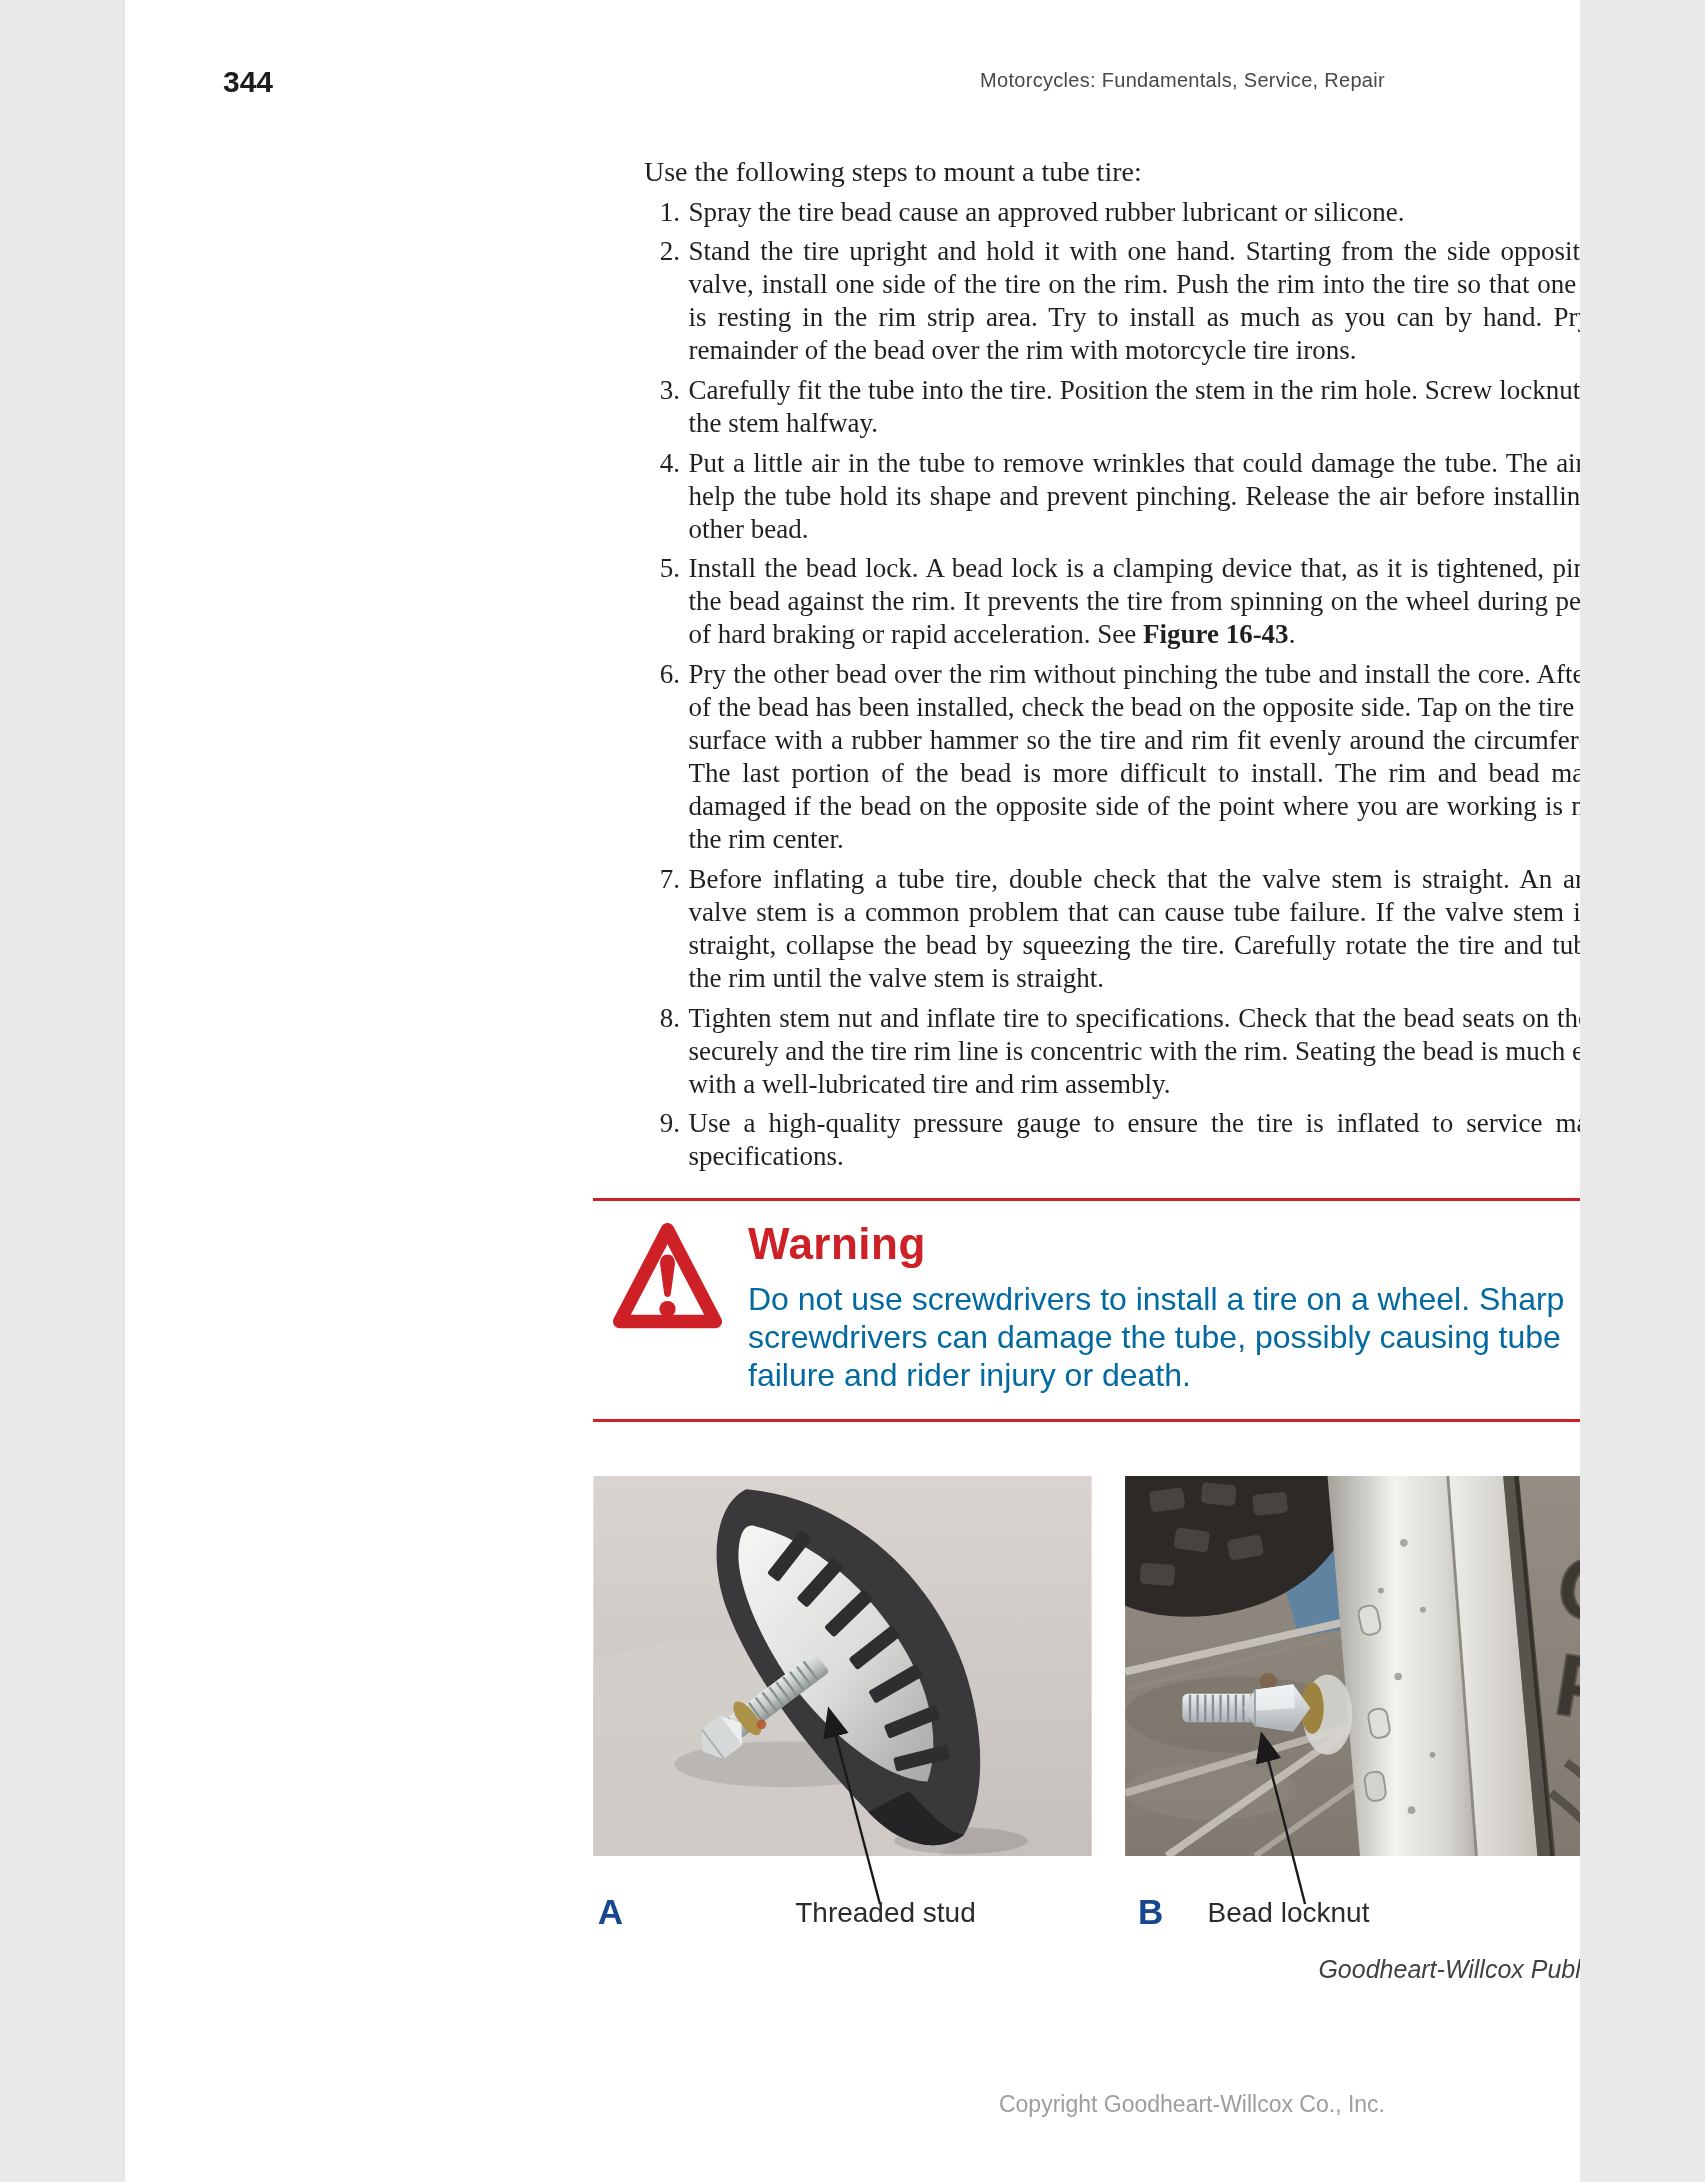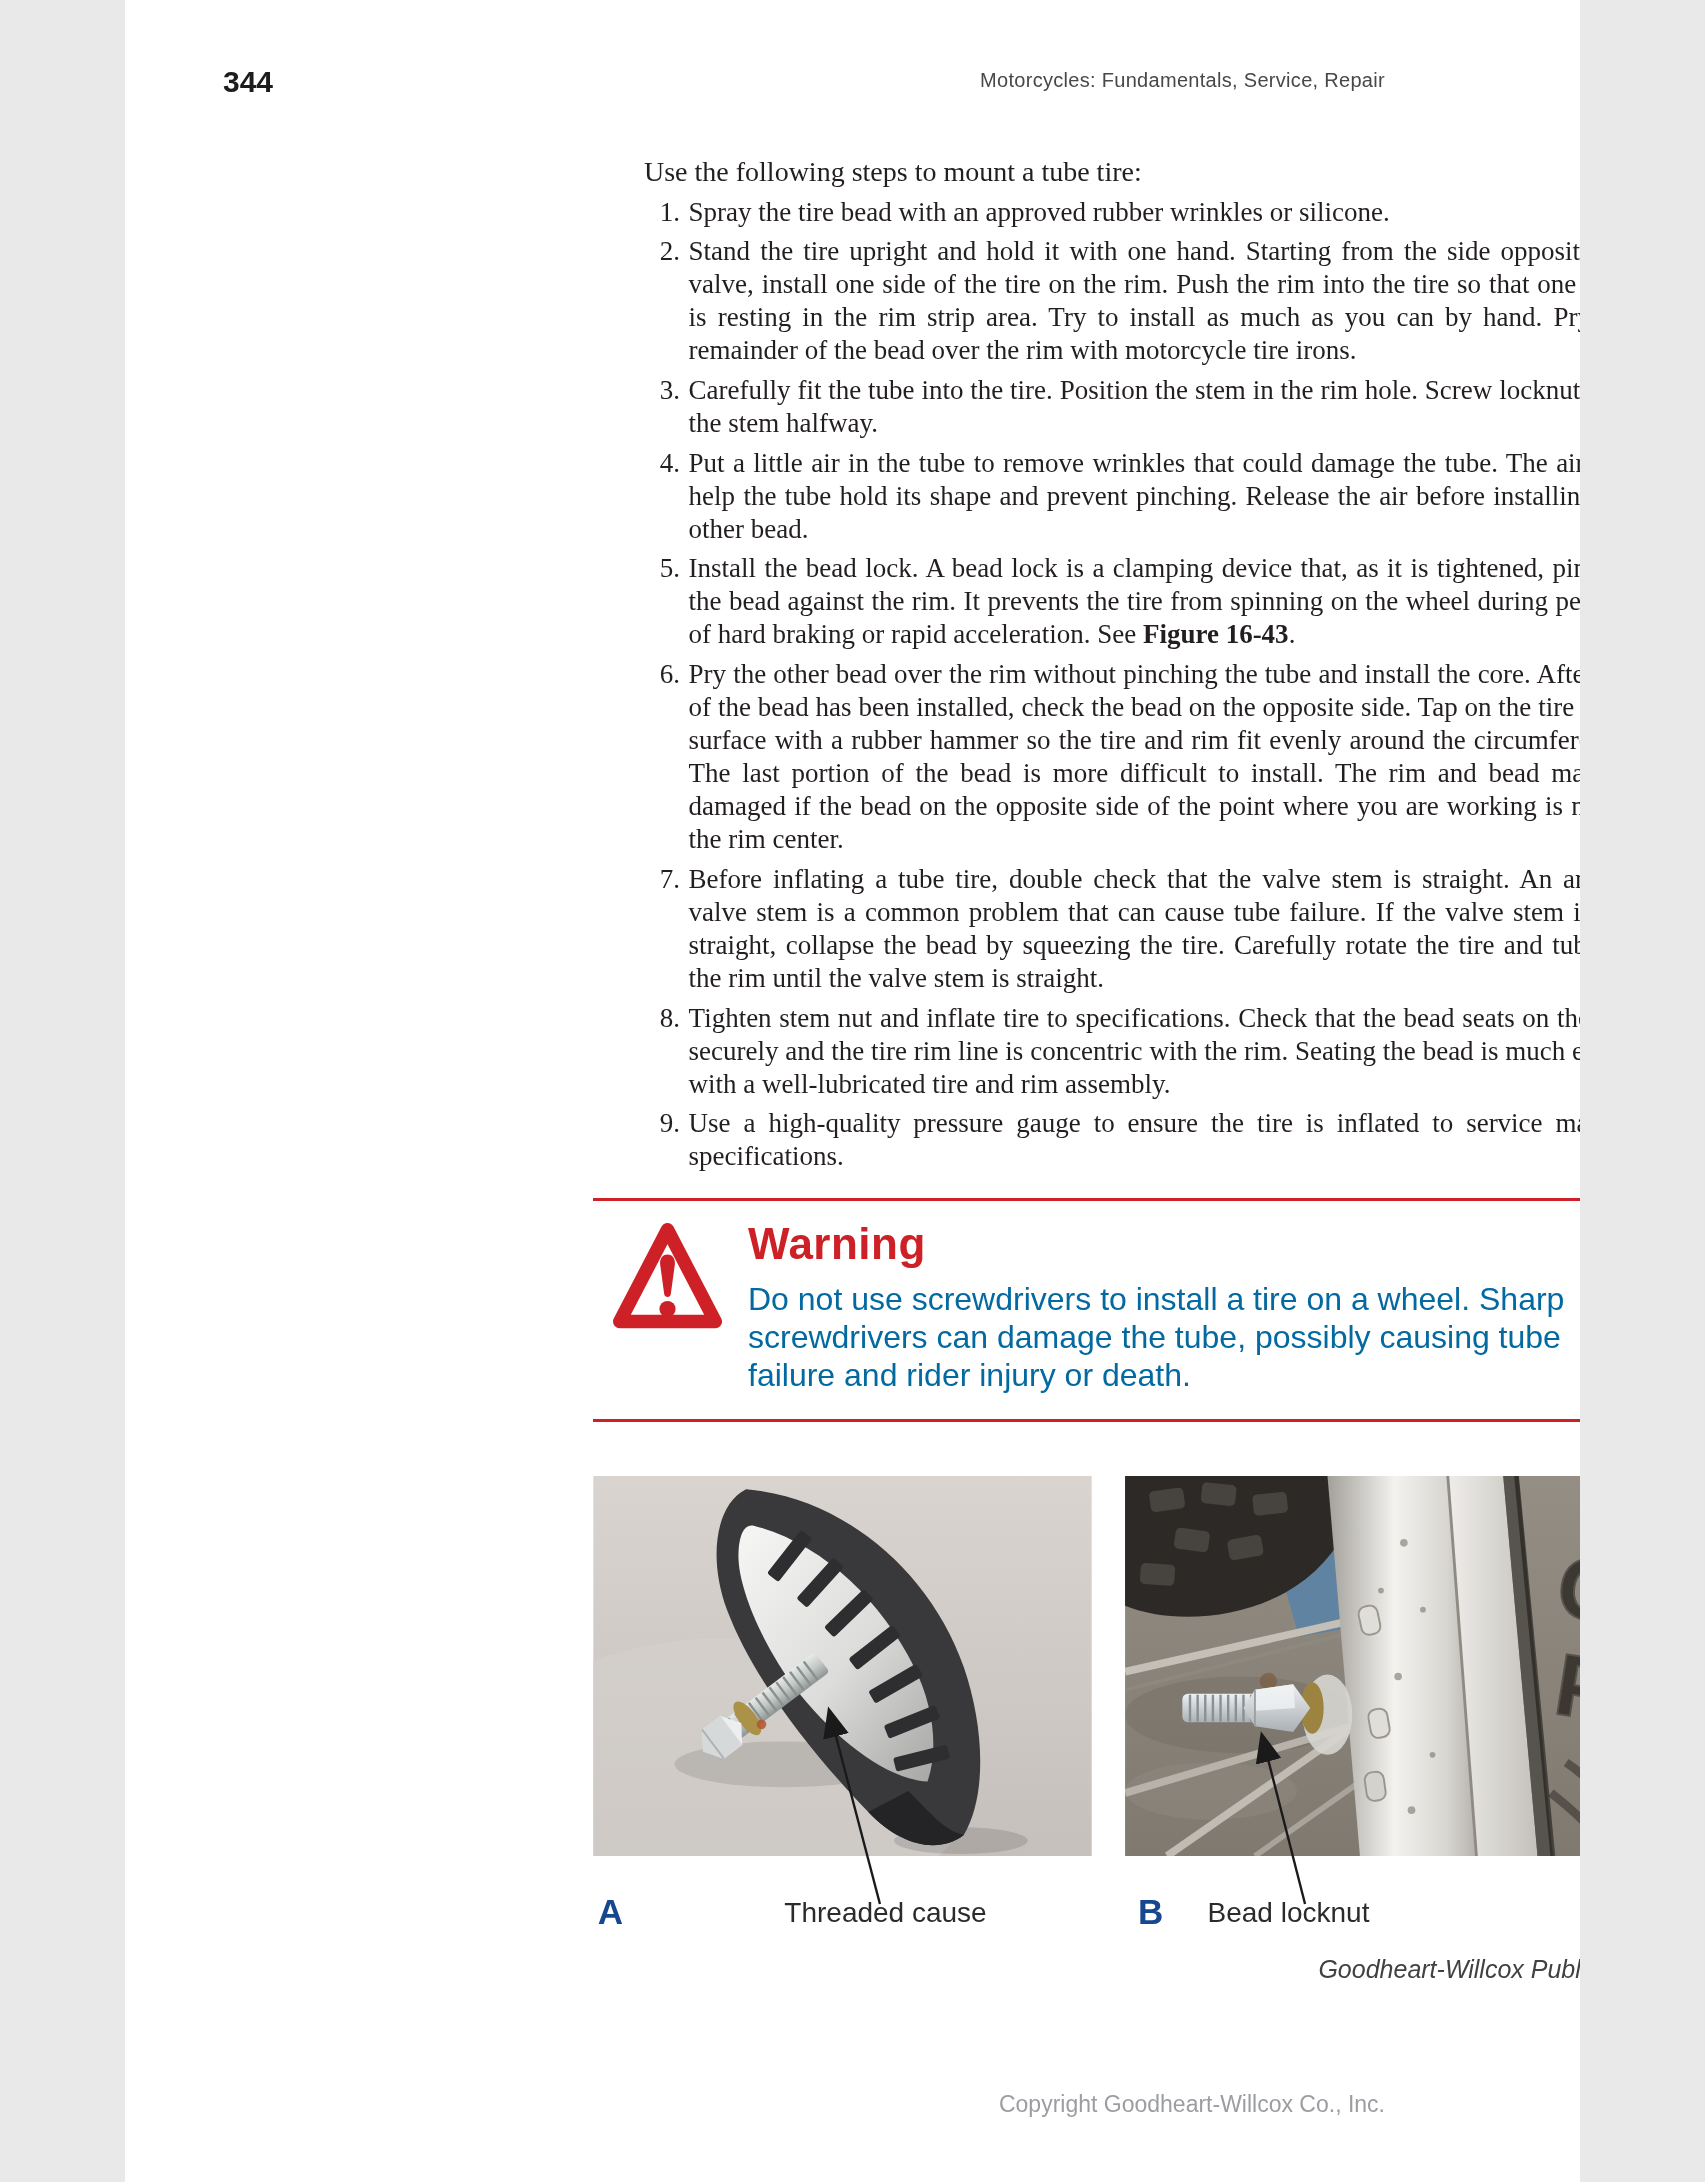--- a/index.html
+++ b/index.html
@@ -57,21 +57,21 @@
   <div class="hdr-num">344</div>
   <div class="hdr-title">Motorcycles: Fundamentals, Service, Repair</div>
 
   <div class="col">
 
     <p class="intro">Use the following steps to mount a tube tire:</p>
 
     <div class="steps">
       <div class="step">
         <span class="num">1.</span>
-        <span class="txt">Spray the tire bead with an approved rubber wrinkles or silicone.</span>
+        <span class="txt">Spray the tire bead cause an approved rubber lubricant or silicone.</span>
       </div>
       <div class="step">
         <span class="num">2.</span>
         <span class="txt">Stand the tire upright and hold it with one hand. Starting from the side opposite the valve, install one side of the tire on the rim. Push the rim into the tire so that one bead is resting in the rim strip area. Try to install as much as you can by hand. Pry the remainder of the bead over the rim with motorcycle tire irons.</span>
       </div>
       <div class="step">
         <span class="num">3.</span>
         <span class="txt">Carefully fit the tube into the tire. Position the stem in the rim hole. Screw locknut onto the stem halfway.</span>
       </div>
       <div class="step">
@@ -246,21 +246,21 @@
             <path d="M0,0 L13,5.5 L0,11 Z" fill="#1a1a1a"></path>
           </marker>
         </defs>
         <path d="M300,448 L247,246" stroke="#1a1a1a" stroke-width="2.5" fill="none" marker-end="url(#arrhead)"></path>
         <path d="M745,448 L700,272" stroke="#1a1a1a" stroke-width="2.5" fill="none" marker-end="url(#arrhead)"></path>
       </svg>
     </div>
 
     <div class="figlabels">
       <span class="figletter a">A</span>
-      <span class="callout a">Threaded cause</span>
+      <span class="callout a">Threaded stud</span>
       <span class="figletter b">B</span>
       <span class="callout b">Bead locknut</span>
     </div>
 
     <div class="credit">Goodheart-Willcox Publisher</div>
 
 
   </div>
 
   <div class="copyright">Copyright Goodheart-Willcox Co., Inc.</div>

